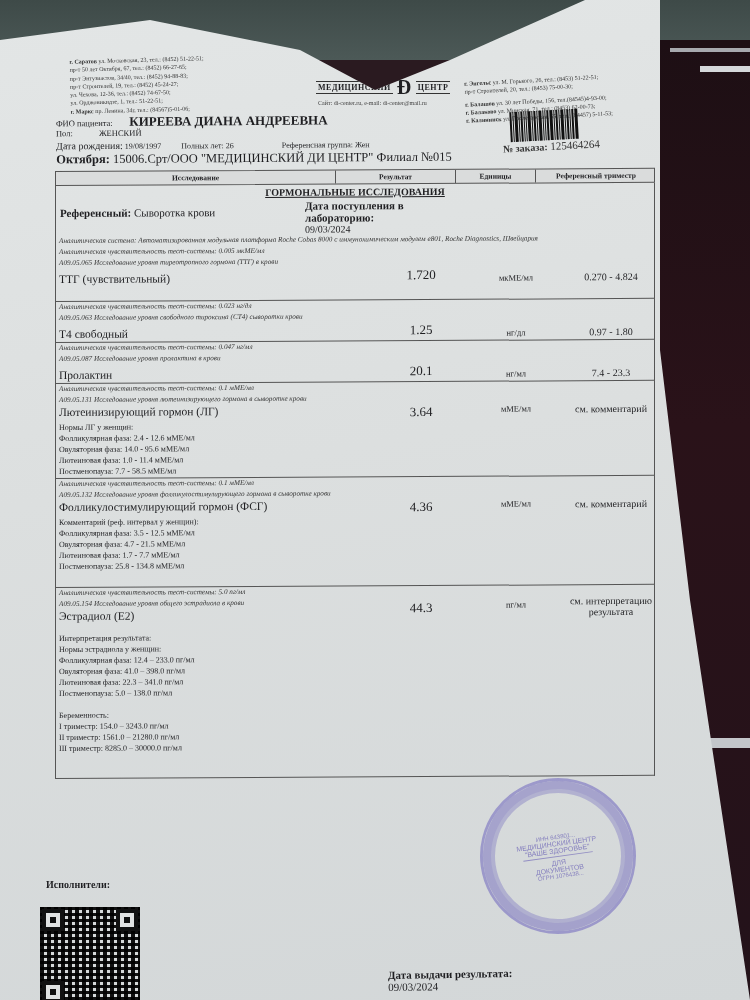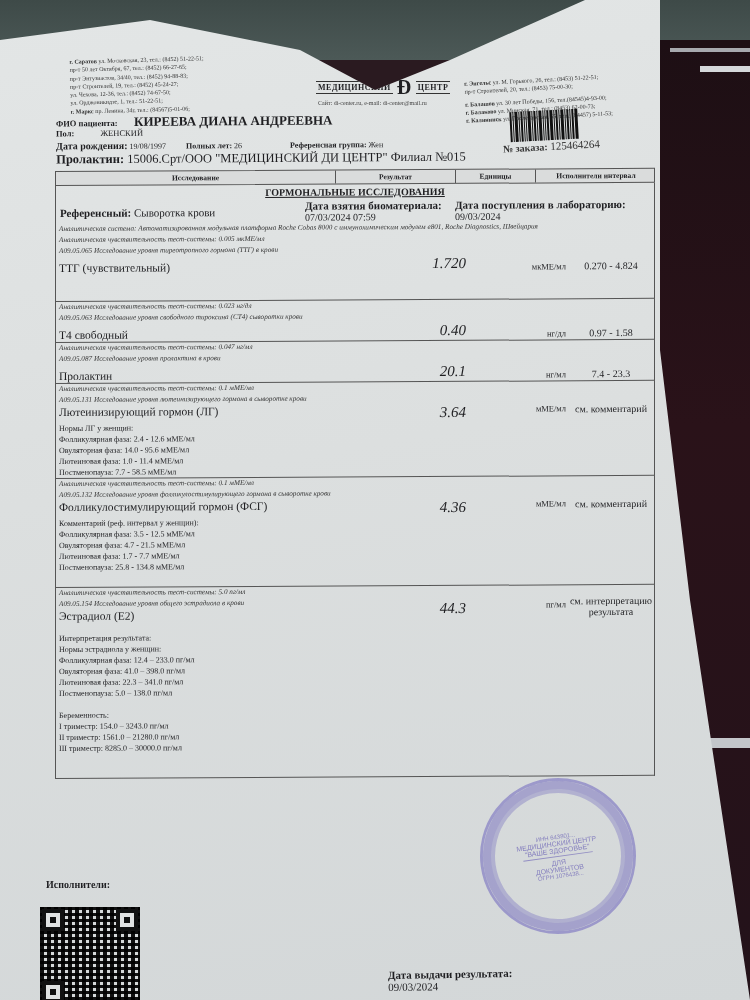--- a/index.html
+++ b/index.html
@@ -31,41 +31,41 @@
 
   .logo { left: 316px; top: 78px; display: flex; align-items: center; gap: 4px; font-size: 8px; font-weight: bold; letter-spacing: .5px; }
   .logo .bar { border-top: 1px solid #333; border-bottom: 1px solid #333; padding: 1px 2px; }
   .logo .mark { font-size: 20px; font-weight: bold; line-height: 18px; }
   .site { left: 318px; top: 100px; font-size: 6px; color: #444; }
 
   .barcode { left: 510px; top: 110px; width: 85px; height: 30px; display: flex; gap: 1px; }
   .barcode span { display: block; background: #111; height: 100%; }
 
   .patient { font-size: 10px; }
-  .patient .lbl { font-weight: bold; font-size: 8.5px; }
+  .patient .lbl { font-weight: normal; font-size: 8.5px; }
   .patient .big { font-weight: bold; font-size: 13px; }
 
   .order { left: 503px; top: 140px; font-size: 11px; color: #333; transform: rotate(-3deg); }
   .order b { font-size: 10px; }
 
   
   .tbl { position: absolute; left: 55px; top: 171px; width: 600px; transform: skewY(-0.3deg); transform-origin: left top; }
   .thead { display: grid; grid-template-columns: 280px 120px 80px 120px; border: 1px solid #555; height: 13px; font-size: 7.5px; font-weight: bold; text-align: center; line-height: 13px; background: #dadcdc; }
   .thead div { border-right: 1px solid #555; }
   .thead div:last-child { border-right: none; }
 
   .row { position: relative; border-left: 1px solid #555; border-right: 1px solid #555; border-bottom: 1px solid #555; }
   .sect-title { text-align: center; font-weight: bold; font-size: 10px; text-decoration: underline; padding-top: 2px; }
   .bio { display: grid; grid-template-columns: 245px 150px 200px; font-size: 11px; padding: 2px 4px 0 4px; }
   .bio b { font-weight: bold; }
   .it { font-style: italic; font-size: 7.2px; color: #333; line-height: 11px; padding-left: 3px; }
   .test-grid { display: grid; grid-template-columns: 320px 90px 100px 90px; align-items: end; }
   .tname { font-size: 11.5px; padding-left: 3px; }
-  .res { font-size: 15px; text-align: right; font-style: italic; }
-  .unit { font-size: 8.5px; text-align: right; }
+  .res { font-size: 13px; text-align: center; }
+  .unit { font-size: 8.5px; text-align: center; }
   .ref { font-size: 10px; text-align: center; }
   .norm { font-size: 8px; line-height: 11px; padding-left: 3px; }
 
   .stamp { left: 480px; top: 778px; width: 150px; height: 150px; border-radius: 50%;
     border: 3px solid rgba(110,100,190,.55); box-shadow: inset 0 0 0 8px rgba(110,100,190,.18), inset 0 0 0 12px rgba(110,100,190,.35);
     color: rgba(100,90,180,.7); font-size: 7px; text-align: center; display: flex; flex-direction: column; align-items: center; justify-content: center; transform: rotate(-8deg); font-family: "Liberation Sans", sans-serif; }
   .stamp .ln { border-top: 1px solid rgba(100,90,180,.6); width: 70px; margin: 2px 0; }
 
   .exec { left: 46px; top: 879px; font-weight: bold; font-size: 10px; }
   .qr { left: 40px; top: 907px; width: 100px; height: 93px; background:
@@ -157,59 +157,58 @@
     </div>
     <div style="height:12px;font-size:8px;">
       <span class="lbl" style="font-size:10px;">Дата рождения:</span>
       <span>19/08/1997</span>
       <span class="lbl" style="font-size:8px;margin-left:18px;">Полных лет:</span>
       <span>26</span>
       <span class="lbl" style="font-size:8px;margin-left:46px;">Референсная группа:</span>
       <span>Жен</span>
     </div>
     <div style="font-size:12.5px;">
-      <b>Пролактин:</b>
+      <b>Октября:</b>
       <span>15006.Срт/ООО "МЕДИЦИНСКИЙ ДИ ЦЕНТР" Филиал №015</span>
     </div>
   </div>
 
   <div class="tbl">
     <div class="thead">
       <div>Исследование</div>
       <div>Результат</div>
       <div>Единицы</div>
-      <div>Исполнители интервал</div>
+      <div>Референсный триместр</div>
     </div>
 
     <div class="row" style="height:115px;">
       <div class="sect-title">ГОРМОНАЛЬНЫЕ ИССЛЕДОВАНИЯ</div>
       <div class="bio">
         <div style="padding-top:6px;"><b>Референсный:</b> <span>Сыворотка крови</span></div>
-        <div><b>Дата взятия биоматериала:</b><div style="font-size:10px;">07/03/2024 07:59</div></div>
         <div><b>Дата поступления в лабораторию:</b><div style="font-size:10px;">09/03/2024</div></div>
       </div>
       <div class="it" style="padding-right:30px;">Аналитическая система: Автоматизированная модульная платформа Roche Cobas 8000 с иммунохимическим модулем e801, Roche Diagnostics, Швейцария</div>
       <div class="it">Аналитическая чувствительность тест-системы: 0.005 мкМЕ/мл</div>
       <div class="it">A09.05.065 Исследование уровня тиреотропного гормона (ТТГ) в крови</div>
       <div class="test-grid">
         <div class="tname">ТТГ (чувствительный)</div>
         <div class="res">1.720</div>
         <div class="unit">мкМЕ/мл</div>
         <div class="ref">0.270 - 4.824</div>
       </div>
     </div>
 
     <div class="row" style="height:40px;">
       <div class="it">Аналитическая чувствительность тест-системы: 0.023 нг/дл</div>
       <div class="it">A09.05.063 Исследование уровня свободного тироксина (СТ4) сыворотки крови</div>
       <div class="test-grid">
         <div class="tname">Т4 свободный</div>
-        <div class="res">0.40</div>
+        <div class="res">1.25</div>
         <div class="unit">нг/дл</div>
-        <div class="ref">0.97 - 1.58</div>
+        <div class="ref">0.97 - 1.80</div>
       </div>
     </div>
 
     <div class="row" style="height:40px;">
       <div class="it">Аналитическая чувствительность тест-системы: 0.047 нг/мл</div>
       <div class="it">A09.05.087 Исследование уровня пролактина в крови</div>
       <div class="test-grid">
         <div class="tname">Пролактин</div>
         <div class="res">20.1</div>
         <div class="unit">нг/мл</div>

